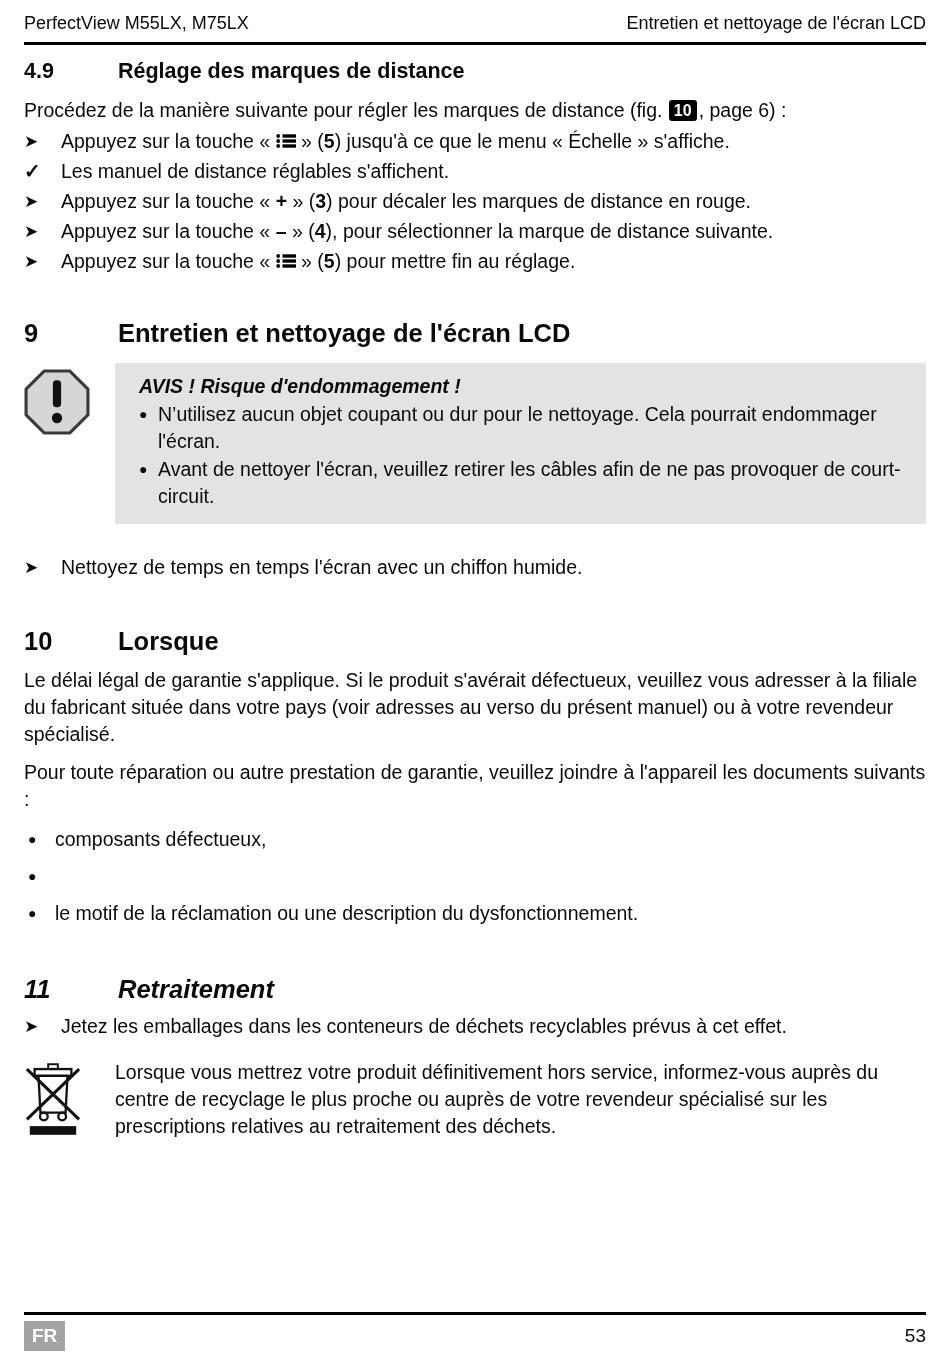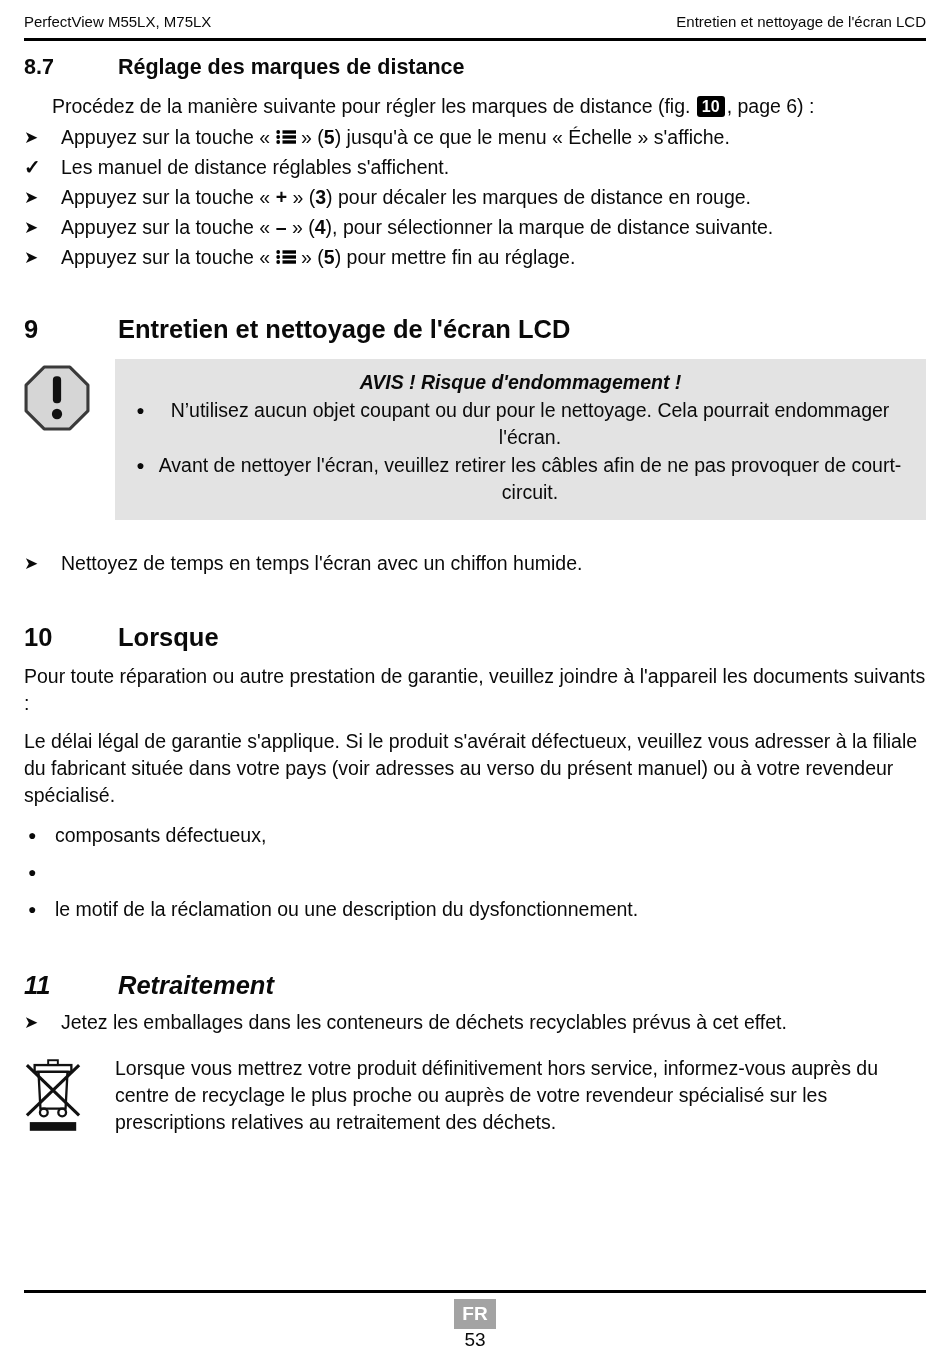--- a/index.html
+++ b/index.html
@@ -4,76 +4,76 @@
 <style>
   * { margin:0; padding:0; box-sizing:border-box; }
   html, body { background:#ffffff; }
   .page {
     position:relative; width:950px; height:1357px; margin:0 auto;
     background:#ffffff; color:#0a0a0a; overflow:hidden;
     font-family:"Liberation Sans", sans-serif;
   }
   .content { padding:10px 24px 0; }
   .page-header { display:flex; justify-content:space-between; align-items:baseline;
-                 font-size:15px; padding:3px 0 8px; }
+                 font-size:18px; padding:3px 0 8px; }
   .rule { height:3px; background:#000; border:none; }
   .h-sub { display:flex; font-size:21.5px; font-weight:bold; margin-top:14px; }
   .h-main { display:flex; font-size:25.5px; font-weight:bold; }
   .h-num { flex:0 0 94px; }
   .body { font-size:19.5px; line-height:27px; }
-  .intro { margin-top:13px;margin-left:28px; }
+  .intro { margin-top:13px; }
   .fig-badge { display:inline-block; background:#000; color:#fff; font-weight:bold;
                font-size:16px; line-height:1; padding:3px 5px 2px; border-radius:3px;
                vertical-align:1px; margin:0 2px 0 1px; }
   .steps { margin-top:4px; }
   .step { display:flex; margin-top:3px; }
   .step-marker { flex:0 0 37px; font-size:17px; line-height:27px; }
   .step-marker.check { font-size:20px; font-weight:bold; }
   .step-text { flex:1; }
   .menu-icon { display:inline-block; vertical-align:-1px; line-height:0; }
   .sec9 { margin-top:44px; }
   .notice { display:flex; margin-top:15px; }
   .notice-icon-col { flex:0 0 91px; padding-top:6px; }
-  .notice-box { flex:1; background:#e3e3e3; padding:10px 16px 14px;text-align:center; }
+  .notice-box { flex:1; background:#e3e3e3; padding:10px 24px 14px; }
   .notice-title { font-size:19.5px; line-height:27px; font-weight:bold; font-style:italic; }
   .nbullet { display:flex; margin-top:1px; }
   .nb-dot { flex:0 0 19px; font-size:14px; line-height:27px; }
   .nb-text { flex:1; }
   .after-notice { margin-top:30px; }
   .sec10 { margin-top:46px; }
   .para { margin-top:11px; }
   .g-list { margin-top:13px; }
   .g-item { display:flex; margin-bottom:10px; }
   .g-dot { flex:0 0 31px; padding-left:4px; font-size:14px; line-height:27px; }
   .sec11 { margin-top:48px;font-style:italic; }
   .sec11-step { margin-top:9px; }
   .weee { display:flex; margin-top:19px; }
   .weee-icon-col { flex:0 0 91px; padding-top:3px; line-height:0; }
   .weee-text { flex:1; }
   .footer { position:absolute; left:24px; right:24px; bottom:6px; }
-  .footer-row { display:flex; justify-content:space-between; align-items:center; margin-top:6px;flex-direction:column; }
+  .footer-row { display:flex; justify-content:space-between; align-items:center; margin-top:6px; }
   .lang-badge { display:inline-block; background:#a3a3a3; color:#fff; font-weight:bold;
                 font-size:19px; line-height:1; padding:5px 8px 6px; }
   .page-num { font-size:19px; }
   b { font-weight:bold; }
 </style>
 </head>
 <body>
 
 <div class="page">
   <div class="content">
 
     <div class="page-header">
       <span>PerfectView M55LX, M75LX</span>
       <span>Entretien et nettoyage de l'écran LCD</span>
     </div>
     <div class="rule"></div>
 
     <div class="h-sub">
-      <span class="h-num">8.7</span>
+      <span class="h-num">4.9</span>
       <span>Réglage des marques de distance</span>
     </div>
 
     <p class="body intro"><span>Procédez de la manière suivante pour régler les marques de distance (fig. </span><span class="fig-badge">10</span><span>, page 6) :</span></p>
 
     <div class="steps body">
 
       <div class="step">
         <span class="step-marker">➤</span>
         <span class="step-text"><span>Appuyez sur la touche « </span><span class="menu-icon"><svg width="20" height="16" viewBox="0 0 20 16" aria-hidden="true">
@@ -144,22 +144,22 @@
     <div class="step body after-notice">
       <span class="step-marker">➤</span>
       <span class="step-text">Nettoyez de temps en temps l'écran avec un chiffon humide.</span>
     </div>
 
     <div class="h-main sec10">
       <span class="h-num">10</span>
       <span>Lorsque</span>
     </div>
 
+    <p class="body para">Le délai légal de garantie s'applique. Si le produit s'avérait défectueux, veuillez vous adresser à la filiale du fabricant située dans votre pays (voir adresses au verso du présent manuel) ou à votre revendeur spécialisé.</p>
     <p class="body para">Pour toute réparation ou autre prestation de garantie, veuillez joindre à l'appareil les documents suivants :</p>
-    <p class="body para">Le délai légal de garantie s'applique. Si le produit s'avérait défectueux, veuillez vous adresser à la filiale du fabricant située dans votre pays (voir adresses au verso du présent manuel) ou à votre revendeur spécialisé.</p>
 
     <div class="g-list body">
       <div class="g-item">
         <span class="g-dot">●</span>
         <span>composants défectueux,</span>
       </div>
       <div class="g-item">
         <span class="g-dot">●</span>
       </div>
       <div class="g-item">

